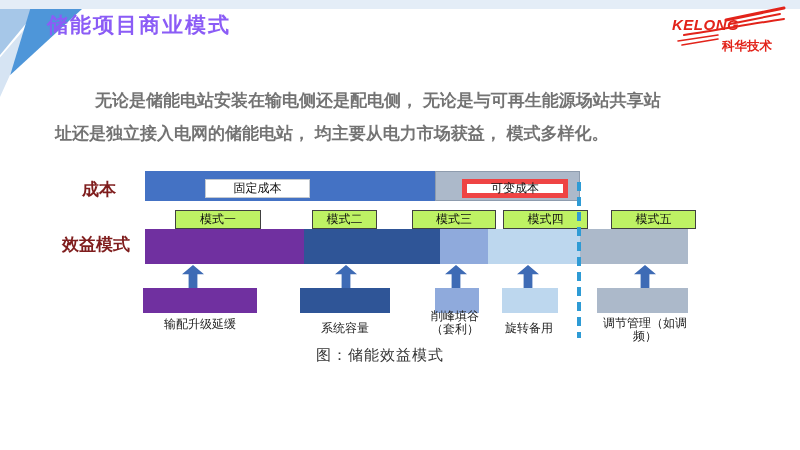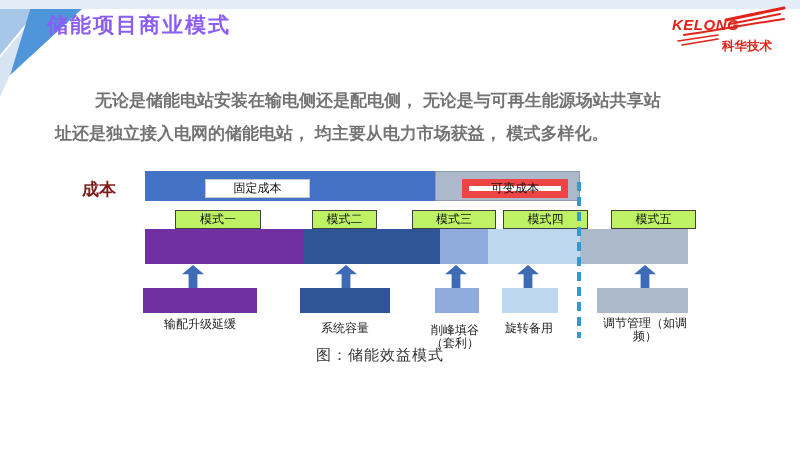--- a/index.html
+++ b/index.html
@@ -21,21 +21,21 @@
   .para{position:absolute;left:55px;top:84px;width:645px;font-size:17px;font-weight:bold;
         color:#737373;line-height:33px;}
   .para-line{white-space:nowrap;}
   .para-line.indent{padding-left:40px;}
   
   .row-label{position:absolute;font-size:17px;font-weight:bold;color:#7f1d1d;}
   .bar{position:absolute;box-sizing:border-box;}
   .tag-box{position:absolute;box-sizing:border-box;background:#fff;display:flex;
            align-items:center;justify-content:center;font-size:12px;color:#111;}
   .cost-tag{border:1px solid #c4c9cf;height:19px;top:179px;}
-  .cost-tag.var{border:7px solid #ef4444;}
+  .cost-tag.var{border:5px solid #ef4444;}
   .mode-box{border:1px solid #404040;height:19px;top:210px;background:#bef264;z-index:2;}
   .arrow{position:absolute;top:265px;width:22px;height:23px;
          clip-path:polygon(50% 0,100% 40%,70% 40%,70% 100%,30% 100%,30% 40%,0 40%);}
   .benefit-label{position:absolute;font-size:12px;color:#222;text-align:center;line-height:13px;}
   .dashed-line{position:absolute;left:577px;top:182px;width:4px;height:156px;z-index:5;
                background:repeating-linear-gradient(to bottom,#2e9bd5 0 9px,transparent 9px 15px);}
   .caption{position:absolute;left:280px;top:346px;width:200px;text-align:center;
            font-size:15px;color:#333;letter-spacing:1px;}
 </style>
 </head>
@@ -68,20 +68,21 @@
     <div class="para-line indent">无论是储能电站安装在输电侧还是配电侧， 无论是与可再生能源场站共享站</div>
     <div class="para-line">址还是独立接入电网的储能电站， 均主要从电力市场获益， 模式多样化。</div>
   </div>
 
   <div class="row-label" style="left:82px;top:178px;">成本</div>
   <div class="bar" style="left: 145px; top: 171px; width: 290px; height: 30px; background-color: rgb(68, 114, 196);"></div>
   <div class="bar" style="left: 435px; top: 171px; width: 145px; height: 30px; border: 1px solid rgb(142, 156, 174); background-color: rgb(172, 185, 202);"></div>
   <div class="tag-box cost-tag" style="left:205px;width:105px;">固定成本</div>
   <div class="tag-box cost-tag var" style="left:462px;width:106px;">可变成本</div>
 
+  <div class="row-label" style="left:62px;top:233px;">效益模式</div>
 
   <div class="tag-box mode-box" style="left:175px;width:86px;">模式一</div>
   <div class="tag-box mode-box" style="left:312px;width:65px;">模式二</div>
   <div class="tag-box mode-box" style="left:412px;width:84px;">模式三</div>
   <div class="tag-box mode-box" style="left:503px;width:85px;">模式四</div>
   <div class="tag-box mode-box" style="left:595px;width:85px;margin-left:16px;">模式五</div>
 
   <div class="bar" style="left: 145px; top: 229px; width: 159px; height: 35px; background-color: rgb(112, 48, 160);"></div>
   <div class="bar" style="left: 304px; top: 229px; width: 136px; height: 35px; background-color: rgb(47, 85, 151);"></div>
   <div class="bar" style="left: 440px; top: 229px; width: 48px; height: 35px; background-color: rgb(143, 170, 220);"></div>
@@ -99,21 +100,21 @@
   <div class="bar" style="left: 435px; top: 288px; width: 44px; height: 25px; background-color: rgb(143, 170, 220);"></div>
   <div class="bar" style="left: 502px; top: 288px; width: 56px; height: 25px; background-color: rgb(189, 215, 238);"></div>
   <div class="bar" style="left: 597px; top: 288px; width: 91px; height: 25px; background-color: rgb(172, 185, 202);"></div>
 
   <div class="benefit-label" style="left:140px;top:318px;width:120px;">
     <span>输配升级延缓</span>
   </div>
   <div class="benefit-label" style="left:295px;top:322px;width:100px;">
     <span>系统容量</span>
   </div>
-  <div class="benefit-label" style="left:405px;top:324px;width:100px;">
+  <div class="benefit-label" style="left:405px;top:310px;width:100px;">
     <span>削峰填谷</span><br>
     <span>（套利）</span>
   </div>
   <div class="benefit-label" style="left:479px;top:322px;width:100px;">
     <span>旋转备用</span>
   </div>
   <div class="benefit-label" style="left:585px;top:317px;width:120px;">
     <span>调节管理（如调</span><br>
     <span>频）</span>
   </div>

